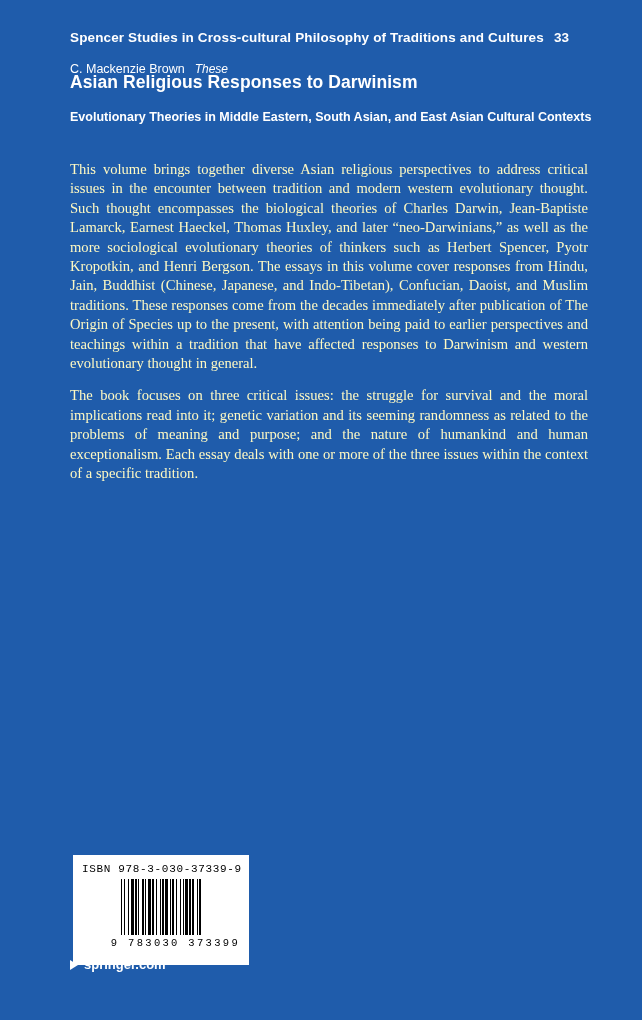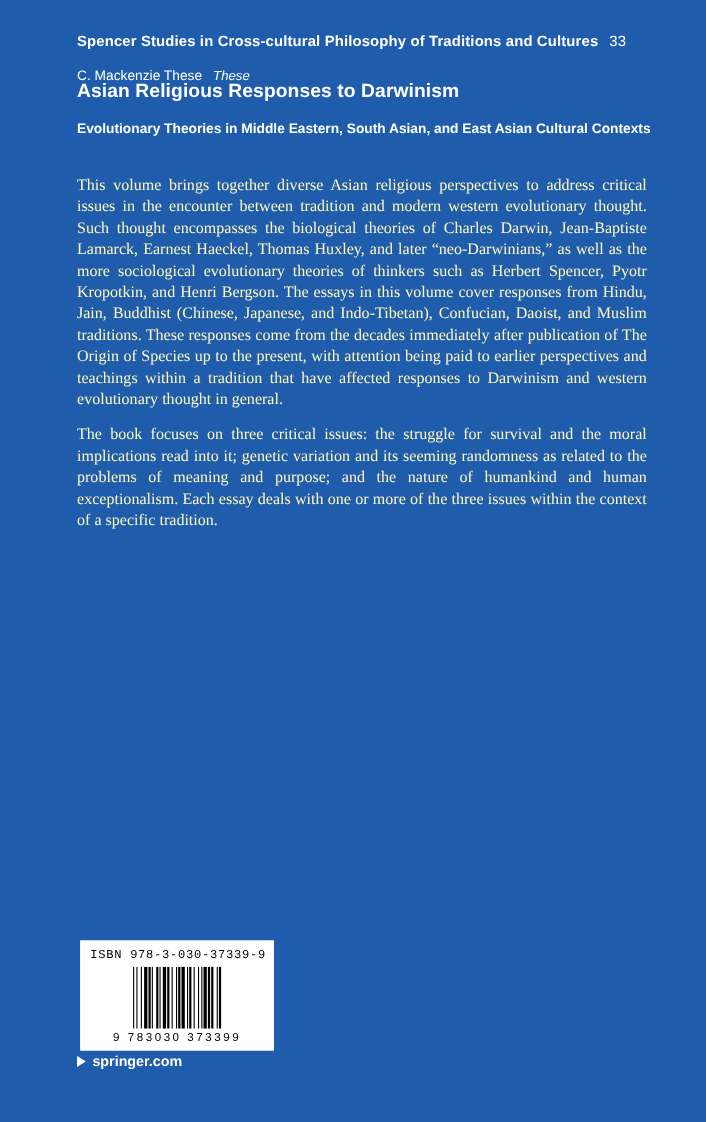--- a/index.html
+++ b/index.html
@@ -28,21 +28,21 @@
     width: 520px;
     font-family: "Liberation Sans", sans-serif;
     font-size: 13.5px;
     font-weight: 600;
     letter-spacing: 0.01em;
     color: #ffffff;
     white-space: nowrap;
   }
   .series-number {
     margin-left: 10px;
-    font-weight: 400;
+    font-weight: 700;
   }
   .editor-line {
     position: absolute;
     left: 70px;
     top: 62px;
     font-family: "Liberation Sans", sans-serif;
     font-size: 12.5px;
     color: #ffffff;
   }
   .editor-name {
@@ -89,21 +89,21 @@
     margin: 0 0 13px 0;
   }
   .barcode-block {
     position: absolute;
     left: 73px;
     top: 855px;
     width: 176px;
     background: #ffffff;
     border: 3px solid #ffffff;
     box-sizing: border-box;
-    padding: 5px 6px 3px 6px;
+    padding: 5px 6px 13px 6px;
   }
   .isbn-text {
     font-family: "Liberation Mono", monospace;
     font-size: 11px;
     color: #000000;
     text-align: center;
     letter-spacing: 0.06em;
     margin-bottom: 4px;
     white-space: nowrap;
   }
@@ -113,25 +113,25 @@
     height: 56px;
     gap: 0px;
     justify-content: center;
   }
   .bars i {
     display: block;
     background: #000000;
     height: 100%;
   }
   .barcode-digits {
-    font-family: Liberation Sans, sans-serif;
+    font-family: Liberation Mono, monospace;
     font-size: 10.5px;
     color: #000000;
     letter-spacing: 0.22em;
-    text-align: center;
+    text-align: right;
     margin-top: 2px;
     white-space: nowrap;
   }
   .springer {
     position: absolute;
     left: 70px;
     top: 957px;
     font-family: "Liberation Sans", sans-serif;
     font-size: 13px;
     font-weight: 700;
@@ -151,21 +151,21 @@
 </head>
 <body>
 
 <div class="page">
 
   <div class="series-line">
     <span>Spencer Studies in Cross-cultural Philosophy of Traditions and Cultures</span><span class="series-number">33</span>
   </div>
 
   <div class="editor-line">
-    <span class="editor-name">C. Mackenzie These</span><span class="editor-role">These</span>
+    <span class="editor-name">C. Mackenzie Brown</span><span class="editor-role">These</span>
   </div>
 
   <div class="book-title">Asian Religious Responses to Darwinism</div>
 
   <div class="book-subtitle">Evolutionary Theories in Middle Eastern, South Asian, and East Asian Cultural Contexts</div>
 
   <div class="blurb">
     <p>This volume brings together diverse Asian religious perspectives to address critical issues in the encounter between tradition and modern western evolutionary thought. Such thought encompasses the biological theories of Charles Darwin, Jean-Baptiste Lamarck, Earnest Haeckel, Thomas Huxley, and later “neo-Darwinians,” as well as the more sociological evolutionary theories of thinkers such as Herbert Spencer, Pyotr Kropotkin, and Henri Bergson. The essays in this volume cover responses from Hindu, Jain, Buddhist (Chinese, Japanese, and Indo-Tibetan), Confucian, Daoist, and Muslim traditions. These responses come from the decades immediately after publication of The Origin of Species up to the present, with attention being paid to earlier perspectives and teachings within a tradition that have affected responses to Darwinism and western evolutionary thought in general.</p>
     <p>The book focuses on three critical issues: the struggle for survival and the moral implications read into it; genetic variation and its seeming randomness as related to the problems of meaning and purpose; and the nature of humankind and human exceptionalism. Each essay deals with one or more of the three issues within the context of a specific tradition.</p>
   </div>

